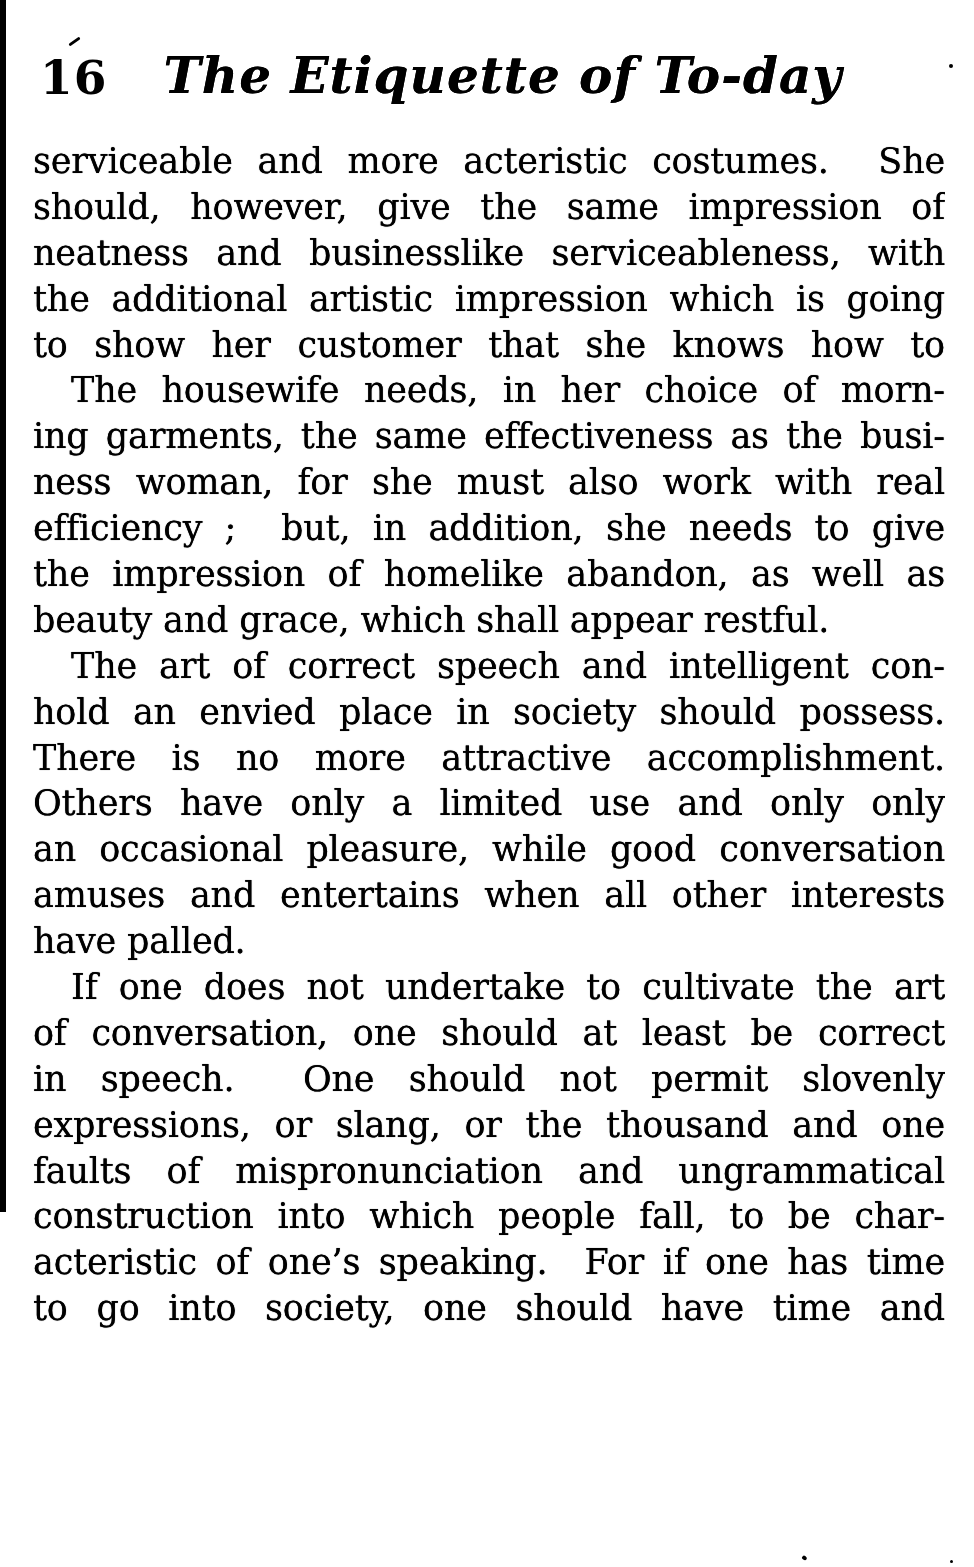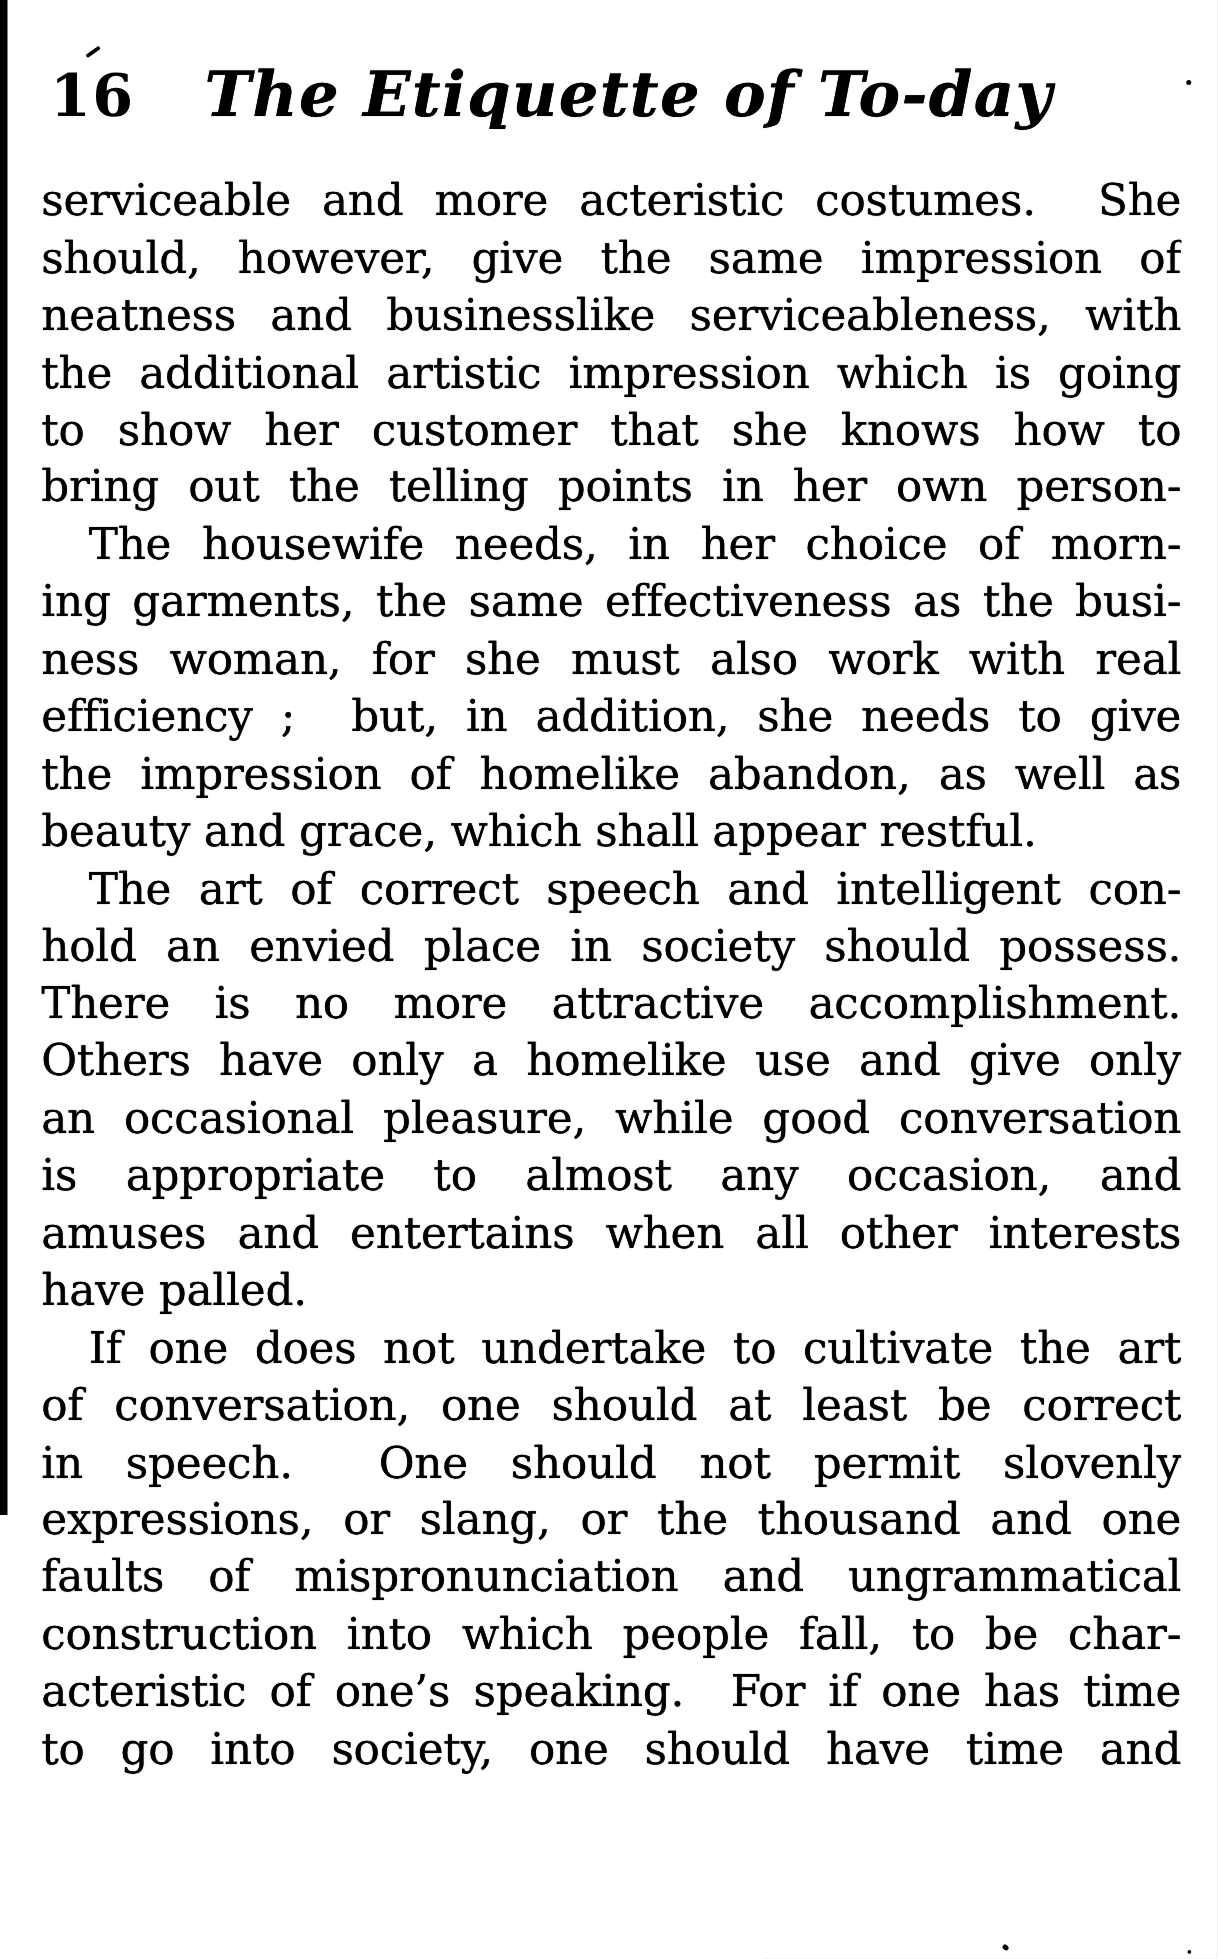--- a/index.html
+++ b/index.html
@@ -78,33 +78,31 @@
     <span class="page-number">16</span>
     <div class="running-title">The Etiquette of To-day</div>
   </div>
 
   <div class="body-text">
       <div class="line">serviceable and more acteristic costumes.  She</div>
       <div class="line">should, however, give the same impression of</div>
       <div class="line">neatness and businesslike serviceableness, with</div>
       <div class="line">the additional artistic impression which is going</div>
       <div class="line">to show her customer that she knows how to</div>
-      <div class="line">bring out the telling points in her own person-</div>
       <div class="line indent">The housewife needs, in her choice of morn-</div>
       <div class="line">ing garments, the same effectiveness as the busi-</div>
       <div class="line">ness woman, for she must also work with real</div>
       <div class="line">efficiency ;  but, in addition, she needs to give</div>
       <div class="line">the impression of homelike abandon, as well as</div>
       <div class="line end">beauty and grace, which shall appear restful.</div>
       <div class="line indent">The art of correct speech and intelligent con-</div>
       <div class="line">hold an envied place in society should possess.</div>
       <div class="line">There is no more attractive accomplishment.</div>
-      <div class="line">Others have only a homelike use and give only</div>
+      <div class="line">Others have only a limited use and only only</div>
       <div class="line">an occasional pleasure, while good conversation</div>
-      <div class="line">is appropriate to almost any occasion, and</div>
       <div class="line">amuses and entertains when all other interests</div>
       <div class="line end">have palled.</div>
       <div class="line indent">If one does not undertake to cultivate the art</div>
       <div class="line">of conversation, one should at least be correct</div>
       <div class="line">in speech.  One should not permit slovenly</div>
       <div class="line">expressions, or slang, or the thousand and one</div>
       <div class="line">faults of mispronunciation and ungrammatical</div>
       <div class="line">construction into which people fall, to be char-</div>
       <div class="line">acteristic of one’s speaking.  For if one has time</div>
       <div class="line">to go into society, one should have time and</div>

